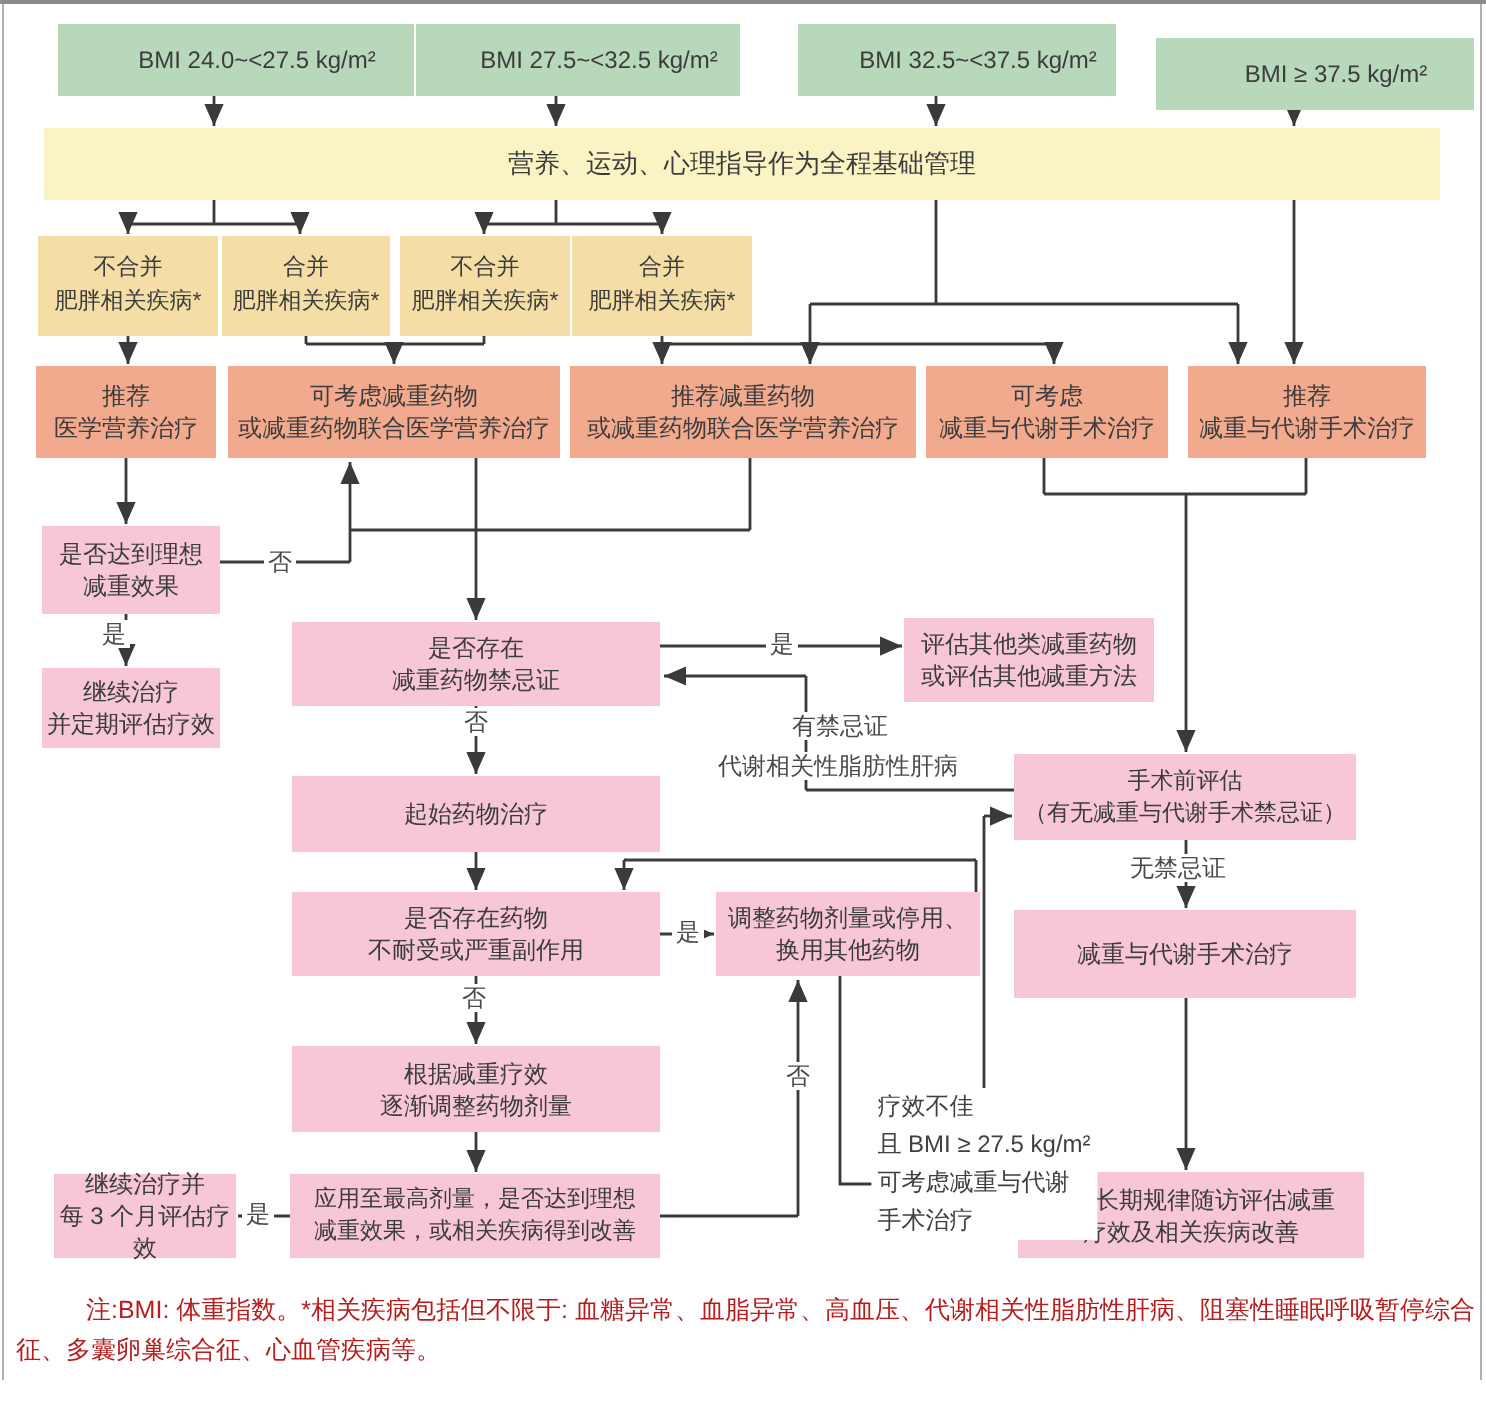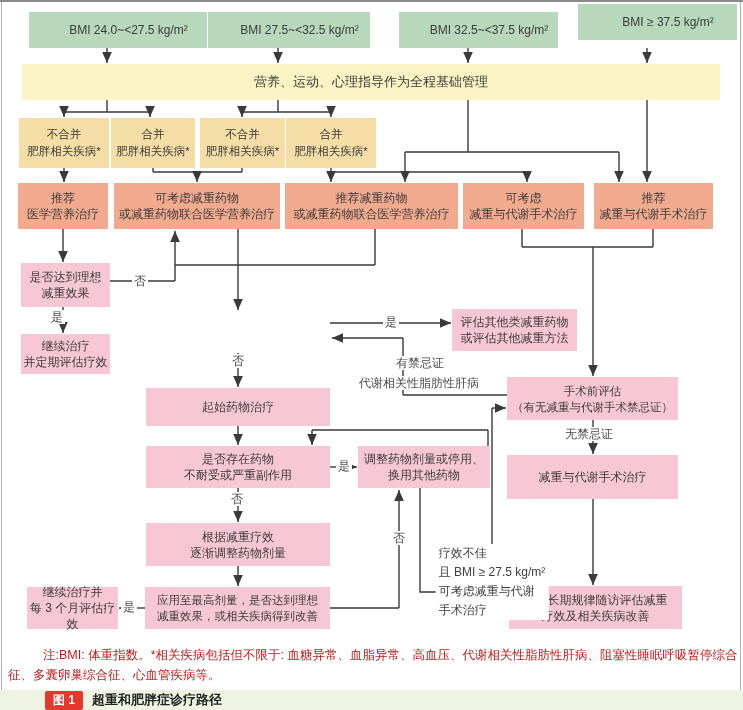--- a/index.html
+++ b/index.html
@@ -88,21 +88,21 @@
       <path d="M403,338 H332" marker-end="url(#ah)"></path>
       <path d="M593,247 V376" marker-end="url(#ah)"></path>
       <path d="M593,420 V454" marker-end="url(#ah)"></path>
       <path d="M593,499 V585" marker-end="url(#ah)"></path>
     </g>
   </svg>
 
   <div class="node green" style="left:29px;top:12px;width:157px;height:36px">BMI 24.0~&lt;27.5 kg/m²</div>
   <div class="node green" style="left:208px;top:12px;width:141px;height:36px">BMI 27.5~&lt;32.5 kg/m²</div>
   <div class="node green" style="left:399px;top:12px;width:138px;height:36px">BMI 32.5~&lt;37.5 kg/m²</div>
-  <div class="node green" style="left:578px;top:4px;width:138px;height:36px">BMI ≥ 37.5 kg/m²</div>
+  <div class="node green" style="left:578px;top:19px;width:138px;height:36px">BMI ≥ 37.5 kg/m²</div>
 
   <div class="node yellow" style="left:22px;top:64px;width:698px;height:36px;font-size:13px">营养、运动、心理指导作为全程基础管理</div>
 
   <div class="node tan" style="left:19px;top:118px;width:90px;height:50px">不合并
 肥胖相关疾病*</div>
   <div class="node tan" style="left:111px;top:118px;width:84px;height:50px">合并
 肥胖相关疾病*</div>
   <div class="node tan" style="left:200px;top:118px;width:85px;height:50px">不合并
 肥胖相关疾病*</div>
   <div class="node tan" style="left:286px;top:118px;width:90px;height:50px">合并
@@ -116,20 +116,22 @@
 或减重药物联合医学营养治疗</div>
   <div class="node salmon" style="left:463px;top:183px;width:121px;height:46px">可考虑
 减重与代谢手术治疗</div>
   <div class="node salmon" style="left:594px;top:183px;width:119px;height:46px">推荐
 减重与代谢手术治疗</div>
 
   <div class="node pink" style="left:21px;top:263px;width:89px;height:44px">是否达到理想
 减重效果</div>
   <div class="node pink" style="left:21px;top:334px;width:89px;height:40px">继续治疗
 并定期评估疗效</div>
+  <div class="node pink" style="left:146px;top:311px;width:184px;height:42px">是否存在
+减重药物禁忌证</div>
   <div class="node pink" style="left:452px;top:309px;width:125px;height:42px">评估其他类减重药物
 或评估其他减重方法</div>
   <div class="node pink" style="left:146px;top:388px;width:184px;height:38px">起始药物治疗</div>
   <div class="node pink" style="left:146px;top:446px;width:184px;height:42px">是否存在药物
 不耐受或严重副作用</div>
   <div class="node pink" style="left:358px;top:446px;width:132px;height:42px">调整药物剂量或停用、
 换用其他药物</div>
   <div class="node pink" style="left:146px;top:523px;width:184px;height:43px">根据减重疗效
 逐渐调整药物剂量</div>
   <div class="node pink sm" style="left:145px;top:587px;width:185px;height:42px">应用至最高剂量，是否达到理想
@@ -152,17 +154,13 @@
   <div class="lbl" style="left:237px;top:499px">否</div>
   <div class="lbl" style="left:129px;top:607px">是</div>
   <div class="lbl" style="left:399px;top:538px">否</div>
   <div class="lbl" style="left:589px;top:434px">无禁忌证</div>
   <div class="lbl-block" style="left:492px;top:546px">疗效不佳
 且 BMI ≥ 27.5 kg/m²
 可考虑减重与代谢
 手术治疗</div>
 
   <div class="note">注:BMI: 体重指数。*相关疾病包括但不限于: 血糖异常、血脂异常、高血压、代谢相关性脂肪性肝病、阻塞性睡眠呼吸暂停综合征、多囊卵巢综合征、心血管疾病等。</div>
-  <div class="caption">
-    <span class="badge">图 1</span>
-    <span class="cap-title">超重和肥胖症诊疗路径</span>
-  </div>
 </div>
 
 </body></html>

